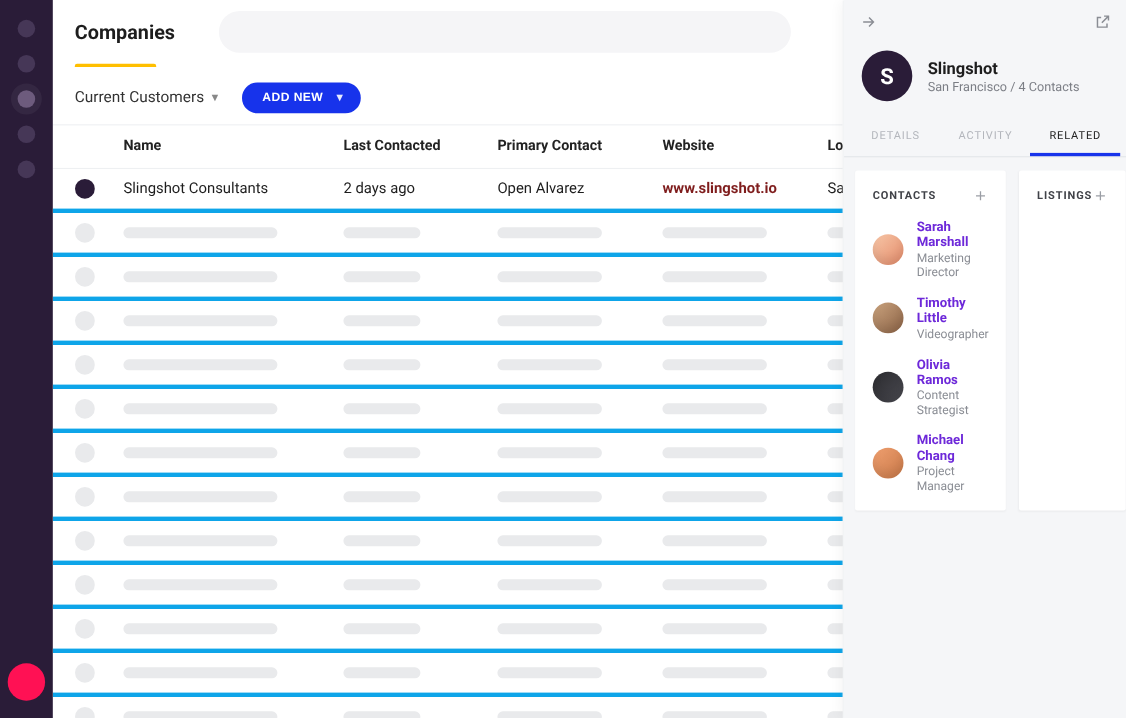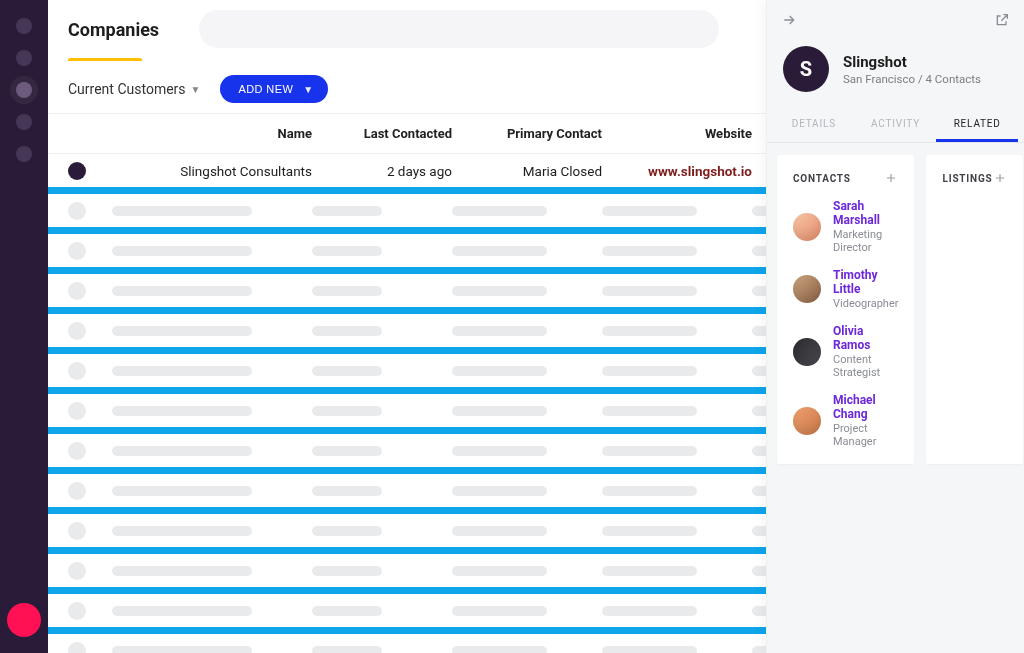--- a/index.html
+++ b/index.html
@@ -17,27 +17,27 @@
 
   
   .main { flex:1; display:flex; flex-direction:column; min-width:0; background:#fff; }
   .topbar { display:flex; align-items:center; padding:10px 20px 0 20px; gap:40px; }
   .page-title { font-size:18px; font-weight:700; }
   .searchbar { flex:0 0 520px; height:38px; background:#f5f5f7; border-radius:19px; }
   .tab-underline { height:3px; width:74px; background:#ffbf00; margin-left:20px; margin-top:10px; border-radius:2px 2px 0 0; }
   .toolbar { display:flex; align-items:center; gap:20px; padding:14px 20px 10px 20px; border-bottom:1px solid #eef0f2; }
   .filter { font-size:14px; color:#333; display:inline-flex; align-items:center; gap:5px; cursor:pointer; }
   .caret { font-size:10px; color:#888; }
-  .add-btn { background:#1733eb; color:#fff; border:none; font-size:11px; font-weight:400; letter-spacing:0.4px; padding:8px 14px 8px 18px; border-radius:18px; display:inline-flex; align-items:center; gap:10px; cursor:pointer;text-align:center; }
+  .add-btn { background:#1733eb; color:#fff; border:none; font-size:11px; font-weight:700; letter-spacing:0.4px; padding:8px 14px 8px 18px; border-radius:18px; display:inline-flex; align-items:center; gap:10px; cursor:pointer;text-align:center; }
   .add-btn .chev { font-size:10px; opacity:0.9; }
 
-  .table { flex:1; overflow-y:auto;text-align:right; }
+  .table { flex:1; overflow-y:auto; }
   .thead, .trow { display:grid; grid-template-columns: 44px 200px 140px 150px 150px 110px; column-gap:0; align-items:center; padding:0 20px; min-height:40px; }
   .thead { font-size:13px; font-weight:700; color:#222; border-bottom:1px solid #eef0f2; height:40px; }
-  .trow { border-bottom:7px solid #0ea5e9; height:36px; font-size:13.5px; }
+  .trow { border-bottom:4px solid #0ea5e9; height:36px; font-size:13.5px; }
   .cell.name { padding-left:0; }
   .skel { height:10px; border-radius:5px; background:#e9eaec; }
   .skel.avatar { width:18px; height:18px; border-radius:50%; }
   .skel.c1 { width:140px; }
   .skel.c2 { width:70px; }
   .skel.c3 { width:95px; }
   .skel.c4 { width:95px; }
   .skel.c5 { width:65px; }
   .link { color:#7f1d1d; cursor:pointer;font-weight:bold; }
   .row-avatar { width:18px; height:18px; border-radius:50%; background:#2a1c38; }
@@ -124,21 +124,21 @@
         <div>Last Contacted</div>
         <div>Primary Contact</div>
         <div>Website</div>
         <div>Location</div>
       </div>
 
       <div class="trow">
         <div class="row-avatar"></div>
         <div class="cell name">Slingshot Consultants</div>
         <div>2 days ago</div>
-        <div>Maria Closed</div>
+        <div>Open Alvarez</div>
         <div class="link">www.slingshot.io</div>
         <div>San Francisco</div>
       </div>
 
       <div id="skeleton-rows">
           <div class="trow">
             <div class="skel avatar"></div>
             <div class="skel c1"></div>
             <div class="skel c2"></div>
             <div class="skel c3"></div>

